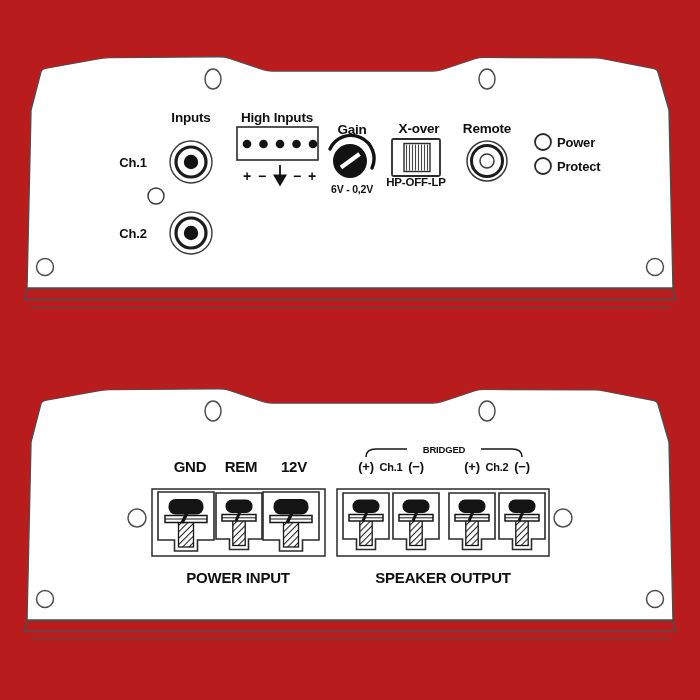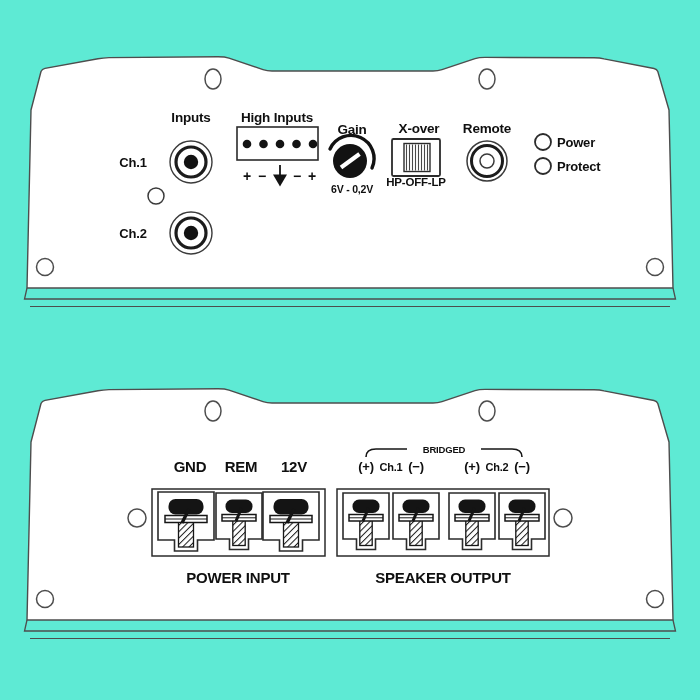--- a/index.html
+++ b/index.html
@@ -1,20 +1,20 @@
 <!DOCTYPE html>
 <html><head>
 <meta charset="utf-8">
 <style>
   html, body { margin: 0; padding: 0; background: #ffffff; }
   .stage {
     position: relative;
     width: 700px;
     height: 700px;
-    background: #5eead4;
+    background: #b91c1c;
     overflow: hidden;
   }
   svg text {
     font-family: "Liberation Sans", sans-serif;
     font-weight: bold;
     fill: #0f0f0f;
     letter-spacing: -0.2px;
   }
   .t14 { font-size: 13.5px; }
   .t13 { font-size: 13px; }

